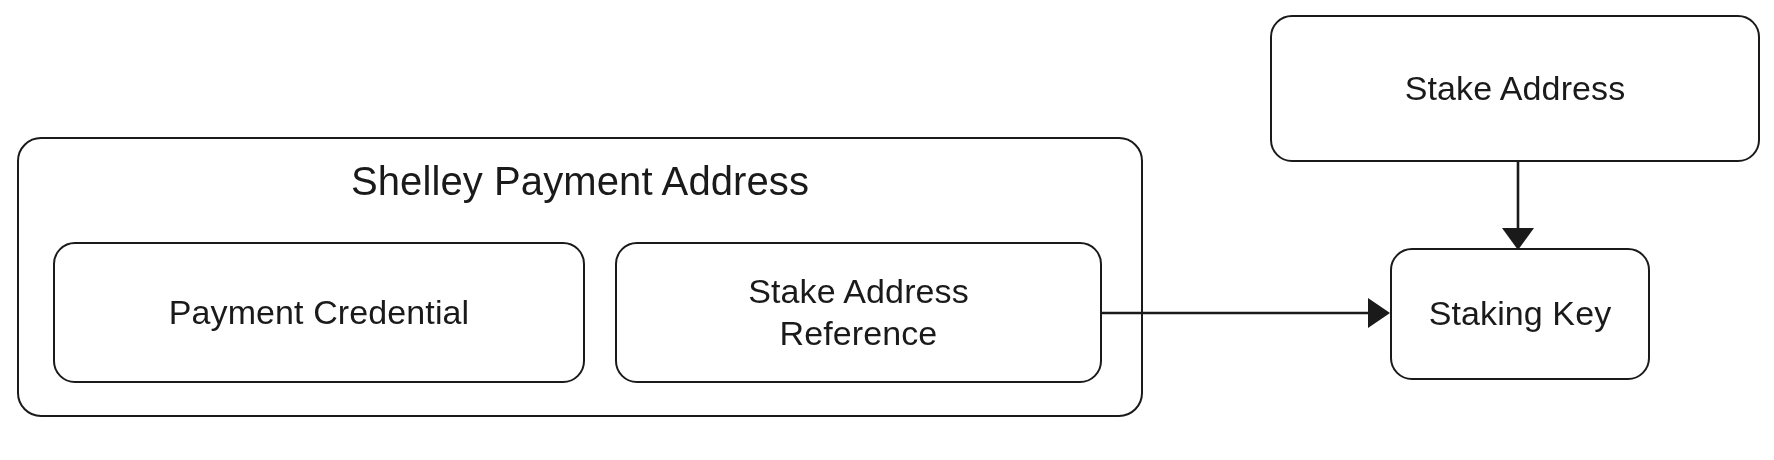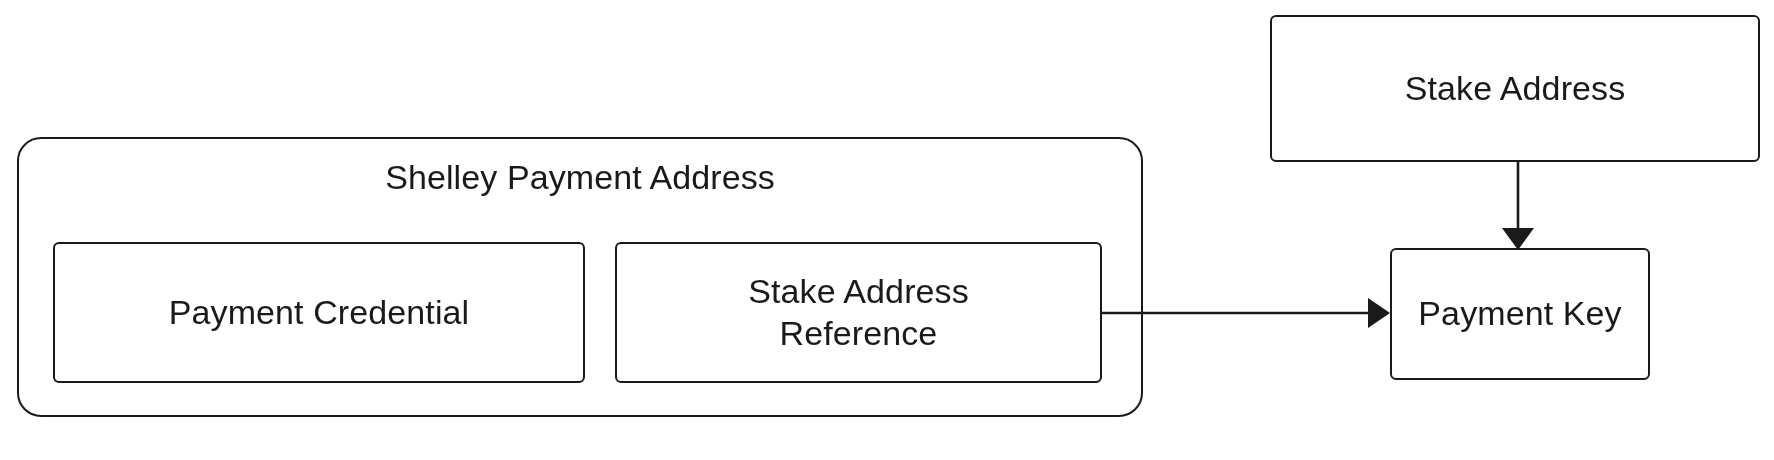--- a/index.html
+++ b/index.html
@@ -15,21 +15,21 @@
     width: 1774px;
     height: 460px;
     background: #ffffff;
     overflow: hidden;
   }
   .node {
     position: absolute;
     box-sizing: border-box;
     background: #ffffff;
     border: 2.5px solid #1a1a1a;
-    border-radius: 6px;
+    border-radius: 22px;
     display: flex;
     align-items: center;
     justify-content: center;
     text-align: center;
     color: #1a1a1a;
     font-family: "Liberation Sans", sans-serif;
     font-size: 34px;
     line-height: 1.22;
     letter-spacing: 0.1px;
   }
@@ -41,21 +41,21 @@
     height: 280px;
     border-radius: 24px;
     display: block;
   }
   #shelley-title {
     position: absolute;
     left: 0;
     right: 0;
     top: 18px;
     text-align: center;
-    font-size: 34px;
+    font-size: 40px;
     color: #1a1a1a;
     font-family: "Liberation Sans", sans-serif;
   }
   
   #node-payment-credential {
     left: 53px;
     top: 242px;
     width: 532px;
     height: 141px;
   }
@@ -121,21 +121,21 @@
   <div class="node" id="node-stake-address-reference">
     <span class="node-label">Stake Address
 Reference</span>
   </div>
 
   <div class="node" id="node-stake-address">
     <span class="node-label">Stake Address</span>
   </div>
 
   <div class="node" id="node-staking-key">
-    <span class="node-label">Payment Key</span>
+    <span class="node-label">Staking Key</span>
   </div>
 
   <svg class="edge-svg" viewBox="0 0 1774 460" width="1774" height="460">
 
     <g>
       <path class="edge-path" d="M 1518 162 L 1518 232"></path>
       <polygon class="edge-head" points="1502,228 1534,228 1518,250"></polygon>
     </g>
 
     <g>

